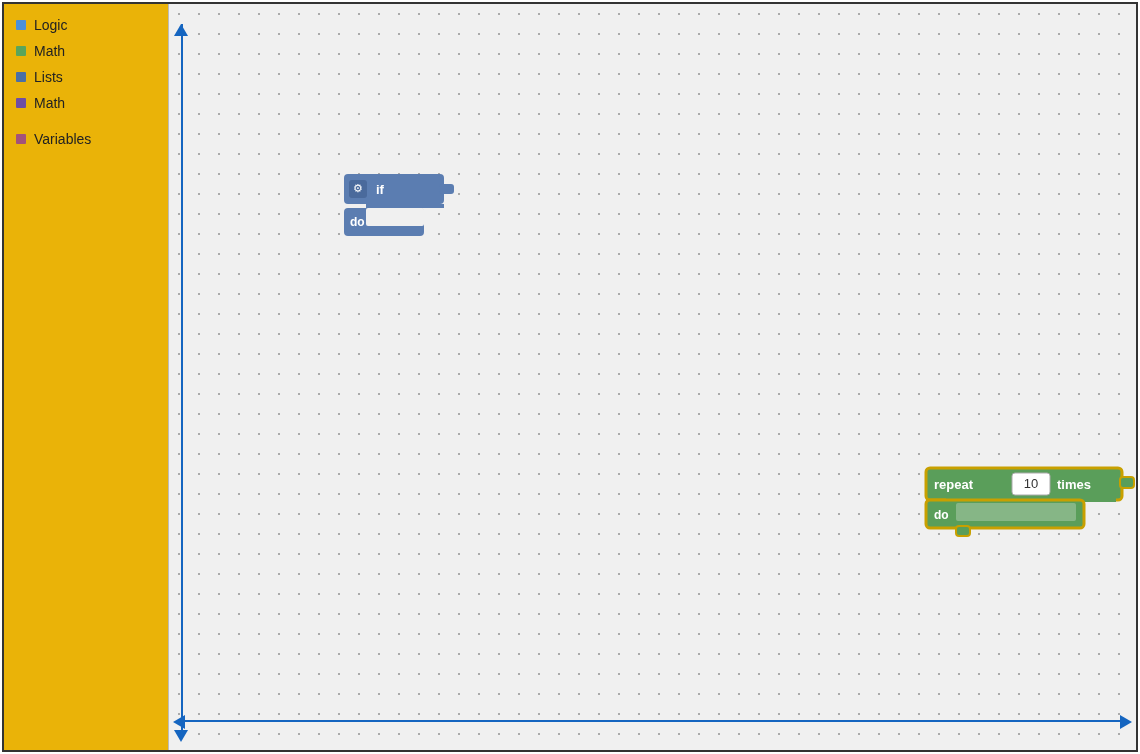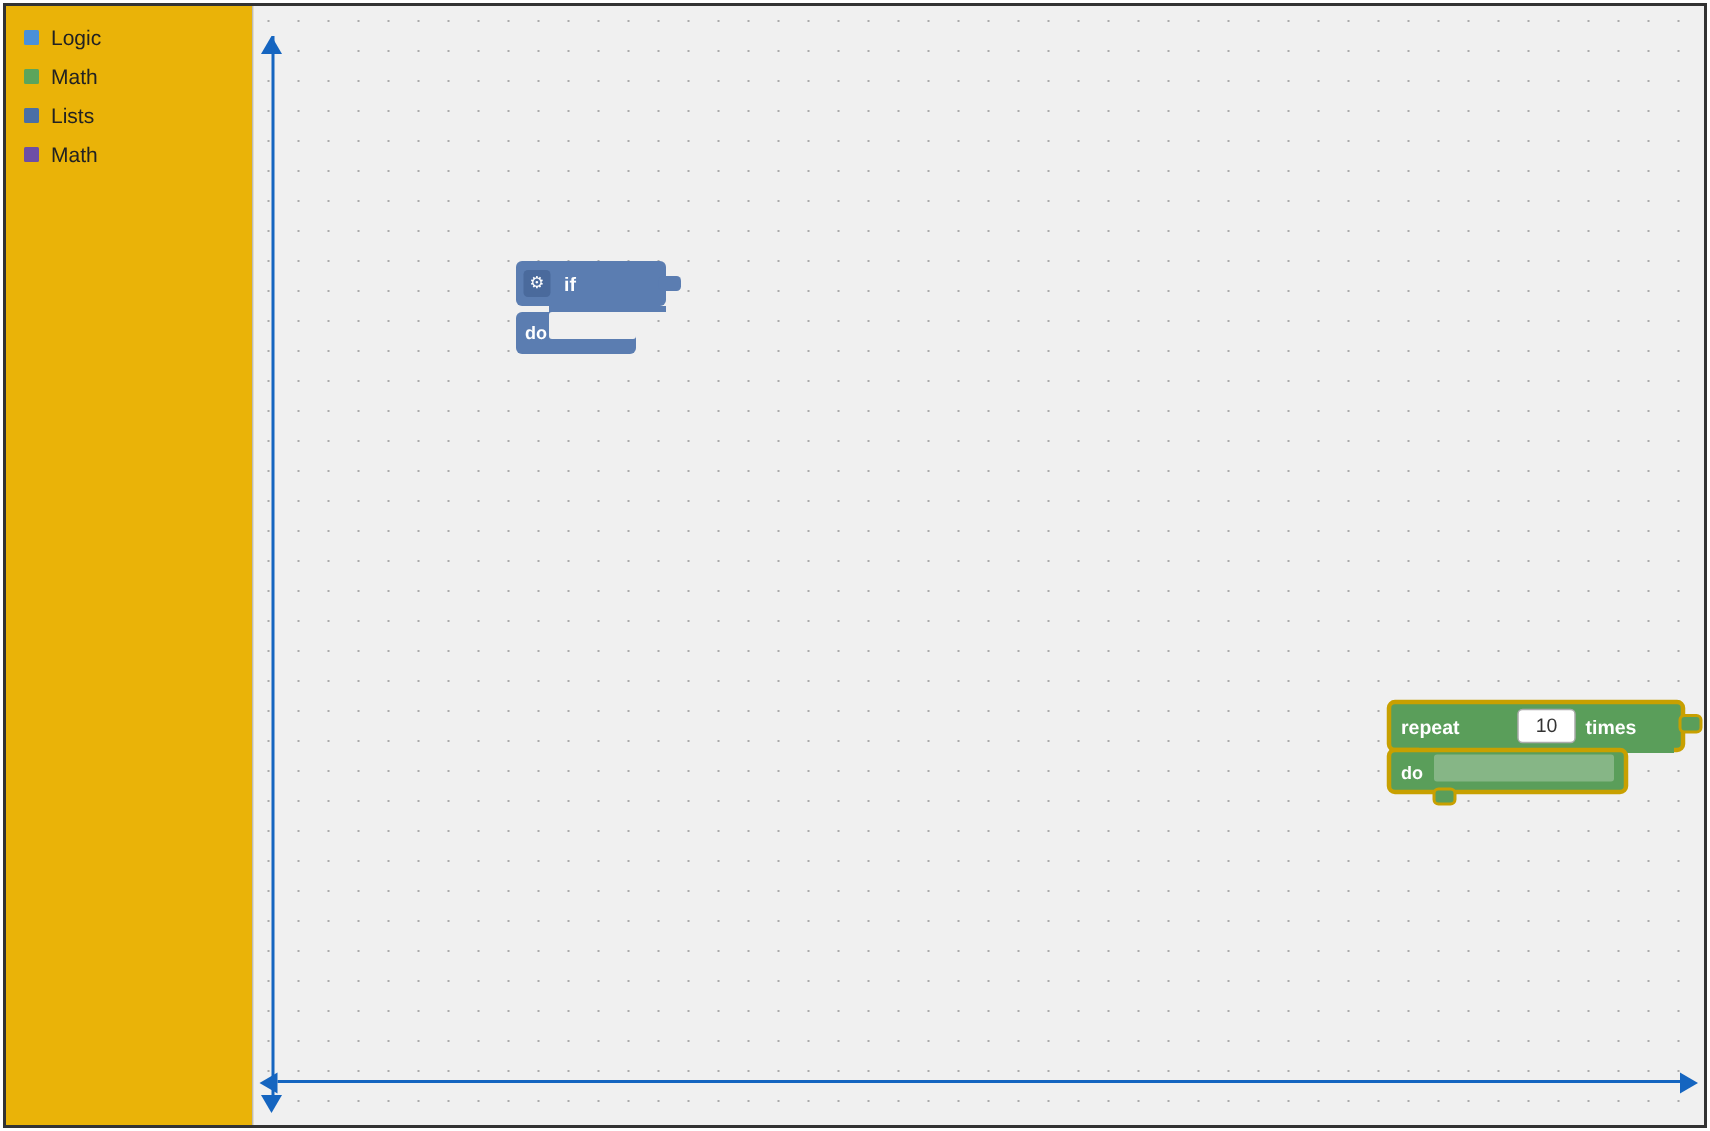--- a/index.html
+++ b/index.html
@@ -163,20 +163,24 @@
     </div>
     <div class="sidebar-item">
       <div class="color-dot" style="background:#4a6fa5;"></div>
       <span>Lists</span>
     </div>
     <div class="sidebar-item">
       <div class="color-dot" style="background:#6e4ea5;"></div>
       <span>Math</span>
     </div>
     <div class="sidebar-spacer"></div>
+    <div class="sidebar-item">
+      <div class="color-dot" style="background:#a3527a;"></div>
+      <span>Variables</span>
+    </div>
   </div>
 
   <div class="canvas-area">
 
     <div class="arrow-v-top"></div>
     <div class="arrow-vertical"></div>
     <div class="arrow-v-bottom"></div>
 
     <div class="arrow-h-left"></div>
     <div class="arrow-horizontal"></div>

